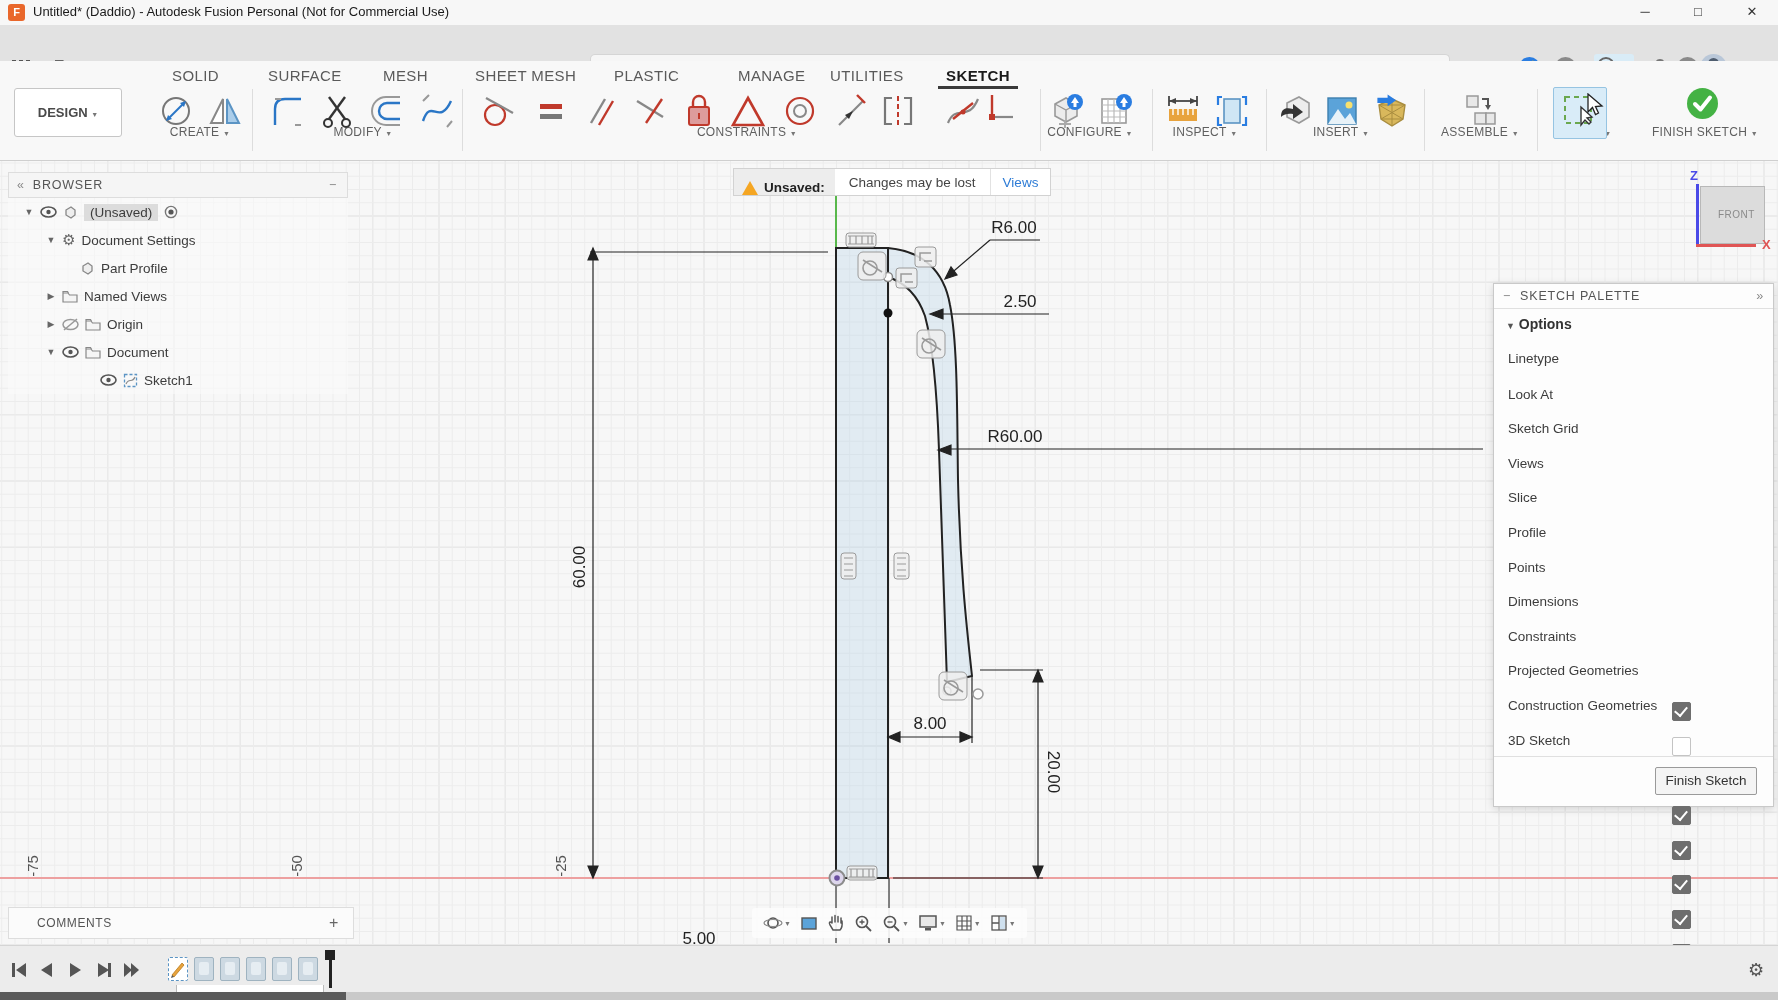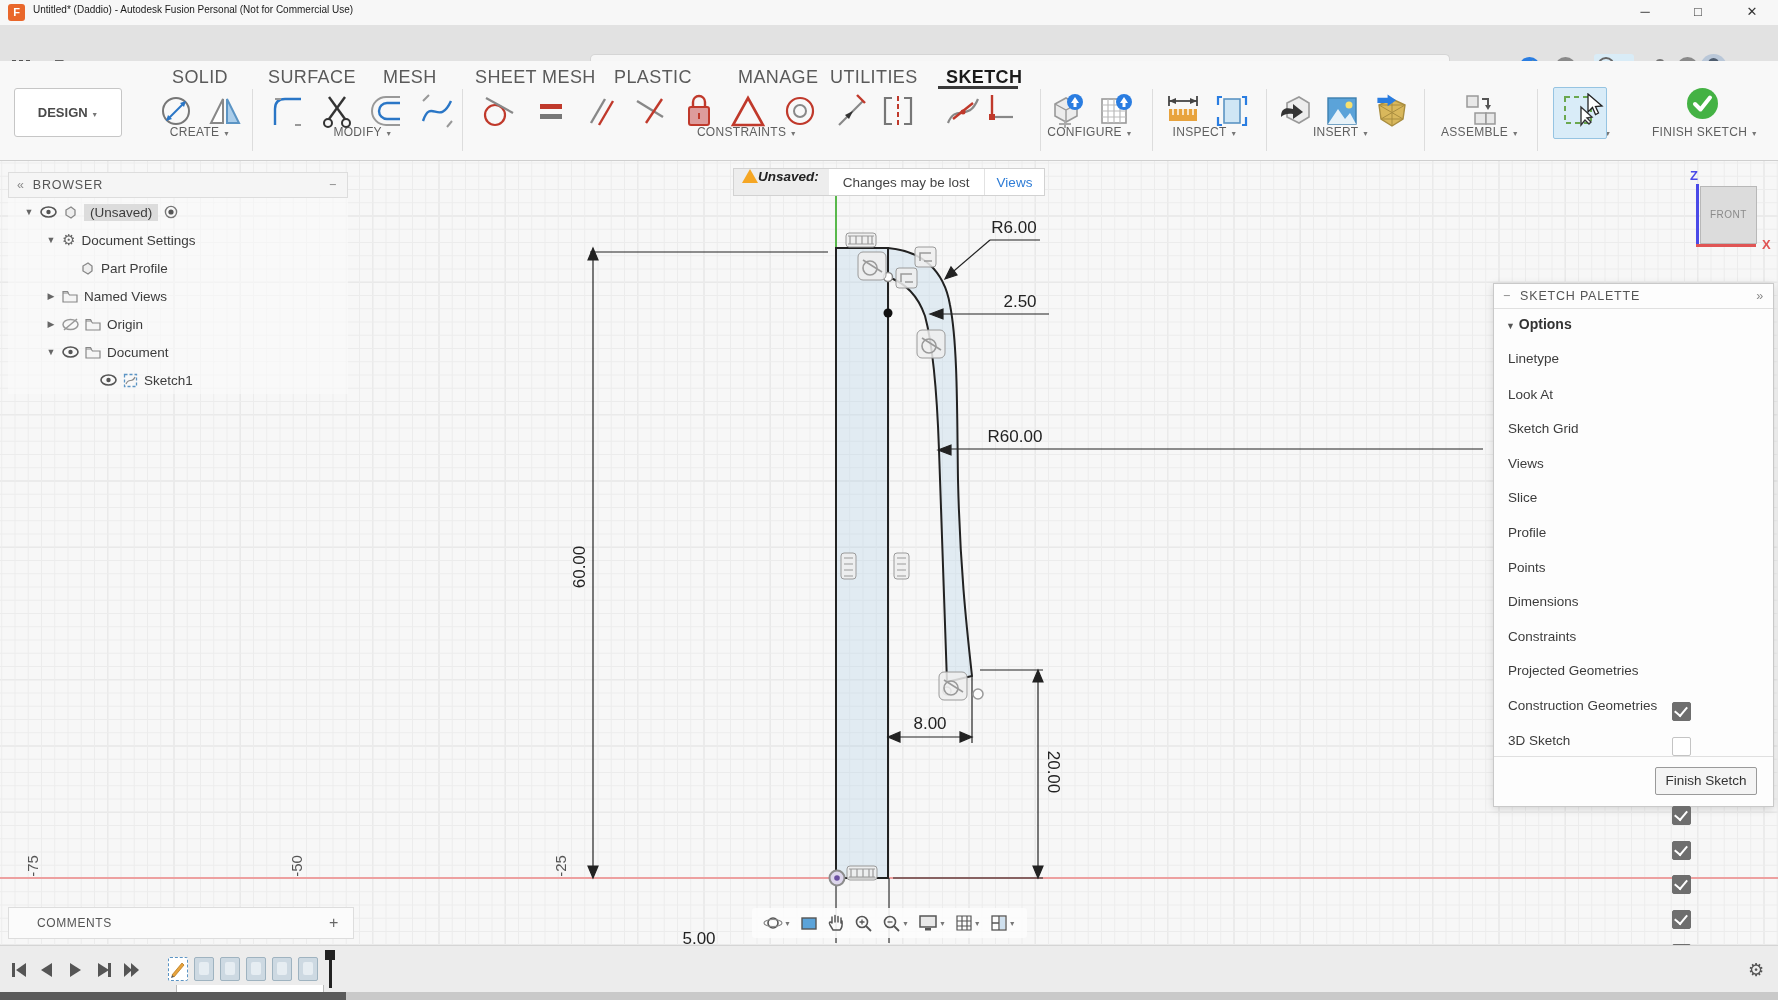--- a/index.html
+++ b/index.html
@@ -3,42 +3,42 @@
 <meta charset="utf-8">
 <style>
   html,body{margin:0;padding:0;}
   body{width:1778px;height:1000px;overflow:hidden;position:relative;
        font-family:"Liberation Sans",sans-serif;background:#f7f7f7;-webkit-font-smoothing:antialiased;}
   .abs{position:absolute;}
   
   #titlebar{left:0;top:0;width:1778px;height:25px;background:#f7f7f7;border-bottom:1px solid #e3e3e3;}
   #fusion-logo{left:8px;top:4px;width:17px;height:17px;background:#e9672b;border-radius:3px;color:#fff;
        font-size:11px;font-weight:bold;text-align:center;line-height:17px;}
-  #title-text{left:33px;top:4px;font-size:10px;color:#1a1a1a;}
+  #title-text{left:33px;top:4px;font-size:13px;color:#1a1a1a;}
   .wctl{top:1px;width:40px;height:22px;text-align:center;font-size:13px;color:#333;line-height:22px;}
   
   #tabrow{left:0;top:25px;width:1778px;height:36px;background:#e2e2e2;}
   #doctab{left:590px;top:29px;width:858px;height:32px;background:#f6f6f6;border-radius:5px 5px 0 0;border:1px solid #d5d5d5;border-bottom:none;}
   .qat-icon{top:33px;width:22px;height:22px;color:#555;}
   .caret{font-size:7px;color:#777;}
   .tr-circle{border-radius:50%;width:21px;height:21px;text-align:center;line-height:21px;font-size:12px;color:#fff;}
   
   #ribbon{left:0;top:61px;width:1778px;height:99px;background:#f8f8f8;border-bottom:1px solid #cfcfcf;}
-  .wstab{top:6px;font-size:18px;color:#5a5a5a;letter-spacing:.4px;}
+  .wstab{top:6px;font-size:15px;color:#5a5a5a;letter-spacing:.4px;}
   .wstab.active{color:#1a1a1a;font-weight:bold;}
   #sketch-underline{left:938px;top:25px;width:80px;height:3px;background:#3a3a3a;}
   #design-btn{left:14px;top:27px;width:106px;height:47px;background:#fff;border:1px solid #c6c6c6;border-radius:3px;
      font-size:13px;font-weight:bold;color:#4a4a4a;text-align:center;line-height:47px;}
   .grp-label{top:64px;font-size:12px;color:#5f5f5f;letter-spacing:.3px;text-align:center;width:140px;margin-left:-70px;}
   .rdiv{top:28px;width:1px;height:62px;background:#ddd;}
   .ricon{top:30px;width:36px;height:40px;margin-left:-18px;}
   #select-hl{left:1553px;top:26px;width:52px;height:50px;background:#d9ecf8;border:1px solid #96c4e2;border-radius:2px;}
   
   #warnbar{left:733px;top:168px;height:26px;display:flex;align-items:stretch;border:1px solid #d2d2d2;background:#fff;font-size:13.5px;}
-  #warnbar .seg1{display:flex;align-items:flex-start;background:#ededed;padding:0 10px 0 8px;font-style:italic;}
+  #warnbar .seg1{display:flex;align-items:flex-end;background:#ededed;padding:0 10px 0 8px;gap:6px;}
   #warnbar .seg2{display:flex;align-items:center;padding:0 14px;color:#444;}
   #warnbar .seg3{display:flex;align-items:center;padding:0 12px;color:#2e7cd6;border-left:1px solid #e2e2e2;}
   .warn-tri{width:0;height:0;border-left:8px solid transparent;border-right:8px solid transparent;border-bottom:14px solid #f5a623;position:relative;}
   
   #canvas{left:0;top:160px;width:1778px;height:785px;background-color:#f7f7f7;
     background-image:
       linear-gradient(#ececec 1px,transparent 1px),linear-gradient(90deg,#ececec 1px,transparent 1px),
       linear-gradient(#dcdcdc 1px,transparent 1px),linear-gradient(90deg,#dcdcdc 1px,transparent 1px);
     background-size:13.25px 13.25px,13.25px 13.25px,66.25px 66.25px,66.25px 66.25px;
     background-position:1.25px 2.5px,1.25px 2.5px,41px 55.5px,41px 55.5px;}
@@ -534,21 +534,21 @@
       </svg>
     <svg width="15" height="15" viewBox="0 0 15 15">
         <rect x="1.5" y="1.5" width="12" height="12" fill="none" stroke="#5b94c4" stroke-width="1.3" stroke-dasharray="3 2"></rect>
         <path d="M3,11 C6,4 9,11 12,4" fill="none" stroke="#888" stroke-width="1.2"></path>
       </svg>
     <span>Sketch1</span>
   </div>
 </div>
 
 <div class="abs" style="left:1680px;top:160px;width:98px;height:100px;">
-  <div id="viewcube-face" class="abs" style="left:20px;top:26px;">FRONT</div>
+  <div id="viewcube-face" class="abs" style="left:20px;top:26px;padding-left:8px;">FRONT</div>
   <span class="abs" style="left:10px;top:8px;color:#4a4ae8;font-size:13px;font-weight:bold;">Z</span>
   <div class="abs" style="left:16px;top:24px;width:2.5px;height:62px;background:#4a4ae8;"></div>
   <div class="abs" style="left:16px;top:84px;width:60px;height:2.5px;background:#e05555;"></div>
   <span class="abs" style="left:82px;top:77px;color:#e05555;font-size:13px;font-weight:bold;">X</span>
 </div>
 
 <div id="palette" class="abs">
   <div id="pal-head">
     <span style="margin:0 9px;color:#888;">−</span>
     <span>SKETCH PALETTE</span>

